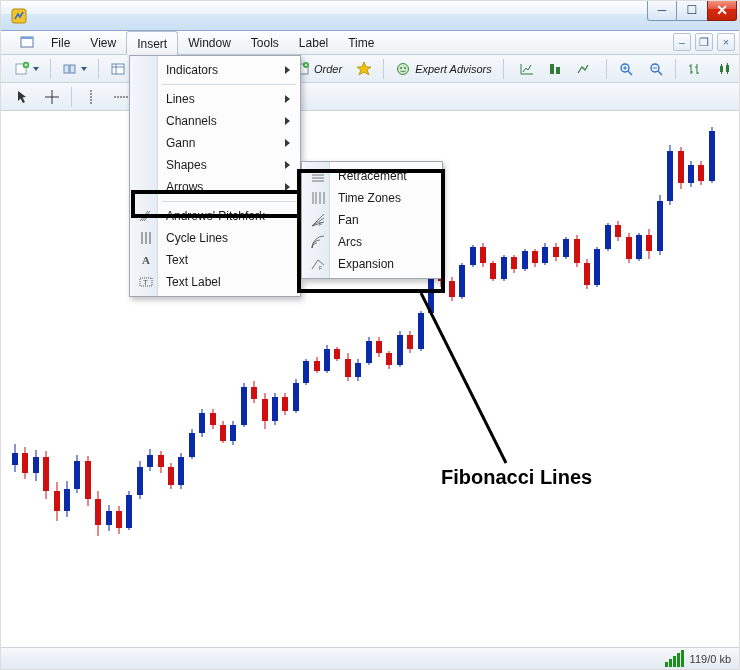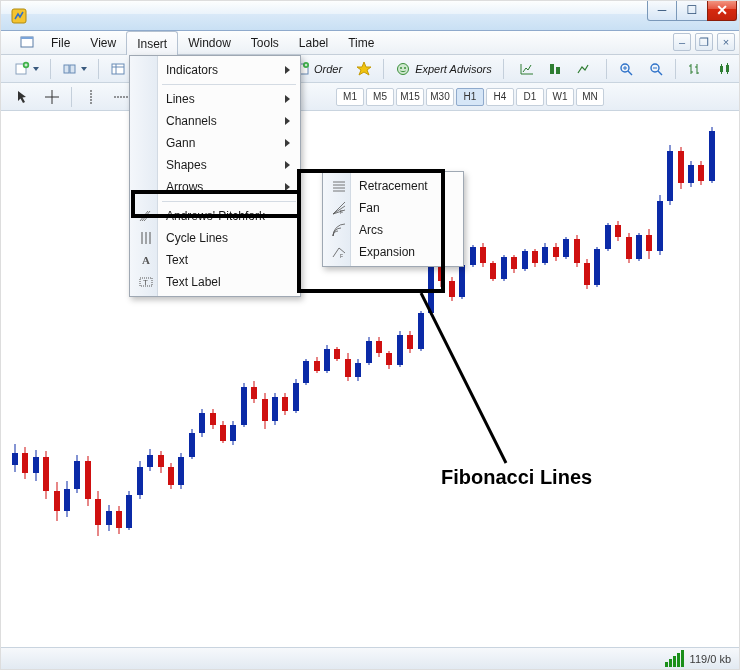--- a/index.html
+++ b/index.html
@@ -182,21 +182,21 @@
       border-top:4px solid transparent;border-bottom:4px solid transparent;
       border-left:5px solid #3a3a3a;
     }
     .dd-item.highlight{
       background:linear-gradient(to bottom,#ecf4fd,#d2e5fb);
       border:1px solid #7da7d9;border-radius:2px;
       margin:0 1px;padding-left:33px;
     }
     .dd-divider{height:1px;background:#d4dbe3;margin:3px 2px 3px 30px;}
     #insert-menu{left:128px;top:54px;width:172px;}
-    #fib-menu{left:300px;top:170px;width:142px;margin-left:21px;}
+    #fib-menu{left:300px;top:160px;width:142px;}
 
     
     .highlight-box{
       position:absolute;
       border:4px solid #000;
       background:transparent;
       z-index:200;
       pointer-events:none;
     }
     #box-fib{left:130px;top:189px;width:170px;height:28px;border-right:none;}
@@ -367,31 +367,20 @@
       <svg class="ico" viewBox="0 0 16 16">
         <path d="M8 1v14" stroke="#333" stroke-dasharray="2 1"></path>
       </svg>
     </div>
   <div class="tb-btn">
       <svg class="ico" viewBox="0 0 16 16">
         <path d="M1 8h14" stroke="#333" stroke-dasharray="2 1"></path>
       </svg>
     </div>
   <div style="width:190px"></div>
-  <div id="tf-host" class="tb-group">
-      <div class="tf-btn">M1</div>
-      <div class="tf-btn">M5</div>
-      <div class="tf-btn">M15</div>
-      <div class="tf-btn">M30</div>
-      <div class="tf-btn active">H1</div>
-      <div class="tf-btn">H4</div>
-      <div class="tf-btn">D1</div>
-      <div class="tf-btn">W1</div>
-      <div class="tf-btn">MN</div>
-    </div>
 </div>
 
 <div class="chart" id="chart">
     <div class="candle up" style="left: 10px;">
       <div class="wick" style="top: 331px; height: 28px;"></div>
       <div class="body" style="top: 340px; height: 12px;"></div>
     </div>
     <div class="candle down" style="left: 20.4px;">
       <div class="wick" style="top: 334px; height: 32px;"></div>
       <div class="body" style="top: 340px; height: 20px;"></div>
@@ -725,20 +714,28 @@
 
 <div class="dropdown" id="fib-menu">
   <div class="iconcol"></div>
   <div class="dd-item">
     <span class="ddicon">
         <svg width="14" height="14" viewBox="0 0 14 14">
           <path d="M1 3h12M1 6h12M1 9h12M1 12h12" stroke="#555" stroke-width="0.8"></path>
         </svg>
       </span>
     <span>Retracement</span>
+  </div>
+  <div class="dd-item">
+    <span class="ddicon">
+        <svg width="14" height="14" viewBox="0 0 14 14">
+          <path d="M2 1v12M5 1v12M9 1v12M13 1v12" stroke="#555" stroke-width="0.8"></path>
+        </svg>
+      </span>
+    <span>Time Zones</span>
   </div>
   <div class="dd-item">
     <span class="ddicon">
         <svg width="14" height="14" viewBox="0 0 14 14">
           <path d="M1 13L13 1M1 13L13 5M1 13L13 9" stroke="#555" stroke-width="0.8"></path>
           <text x="8" y="13" font-size="5" fill="#555">F</text>
         </svg>
       </span>
     <span>Fan</span>
   </div>

